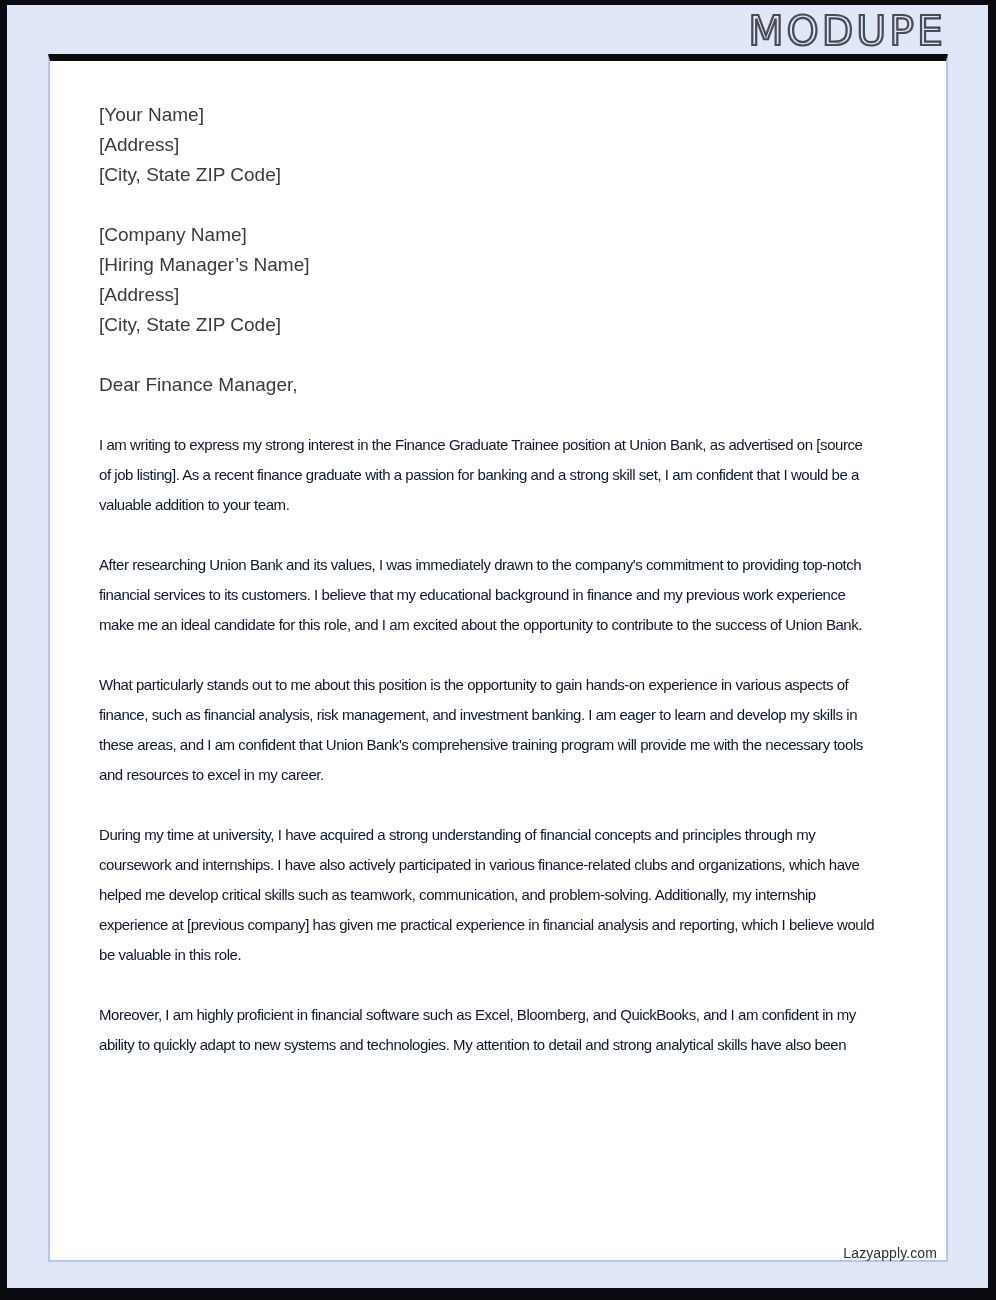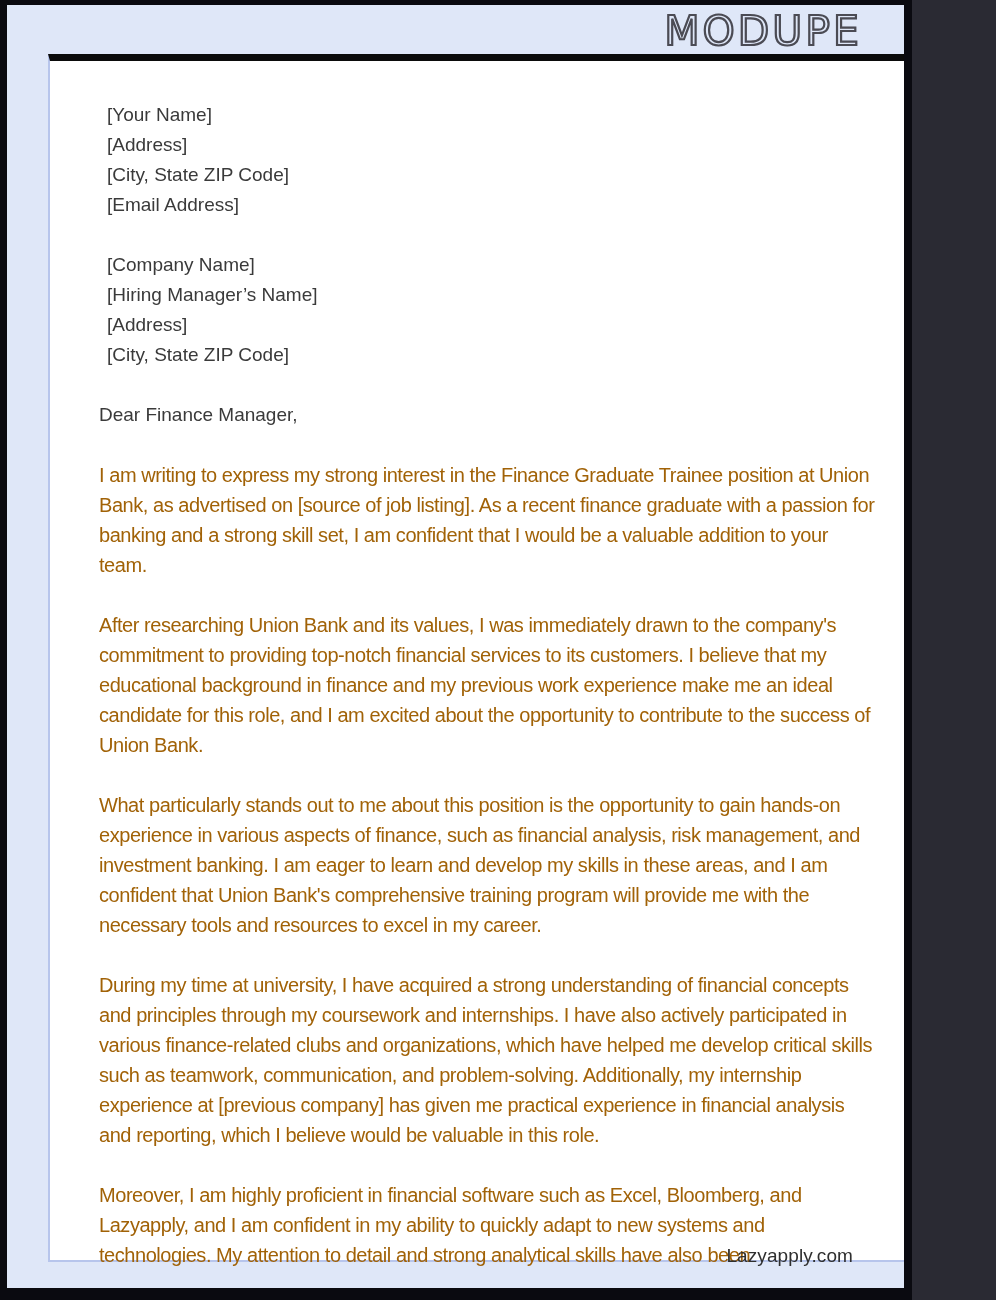--- a/index.html
+++ b/index.html
@@ -2,21 +2,21 @@
 <html><head>
 <meta charset="utf-8">
 <style>
   html, body {
     margin: 0;
     padding: 0;
     background: #2a2a33;
   }
   .canvas {
     position: relative;
-    width: 912px;
+    width: 996px;
     height: 1300px;
     background: #dfe7f8;
     overflow: hidden;
     font-family: "Liberation Sans", sans-serif;
     -webkit-font-smoothing: antialiased;
   }
   
   .outer-frame {
     position: absolute;
     inset: 0;
@@ -64,71 +64,70 @@
     position: absolute;
     left: 99px;
     top: 100px;
     width: 800px;
     z-index: 2;
     color: #3a3a3a;
     font-size: 19px;
     line-height: 30px;
   }
   .addr-block { margin: 0 0 30px 0; }
-  .addr-line { white-space: nowrap; margin-left: 8px; }
+  .addr-line { white-space: nowrap; }
   .salutation { margin: 0 0 30px 0; }
   .para {
     margin: 12px 0 30px 0;
     width: 778px;
-    font-size: 20px;
+    font-size: 15px;
     letter-spacing: -0.45px;
-    color: #a16207;
+    color: #0f172a;
   }
   .watermark {
     position: absolute;
     top: 1245px;
     right: 59px;
     z-index: 4;
-    font-size: 19px;
+    font-size: 14px;
     color: #2f2f2f;
     letter-spacing: 0.1px;
   }
 </style>
 </head>
 <body>
 
 <div class="canvas">
 
   <div class="doc-page"></div>
 
   <div class="logo">MODUPE</div>
 
   <div class="content">
 
     <div class="addr-block">
       <div class="addr-line">[Your Name]</div>
       <div class="addr-line">[Address]</div>
       <div class="addr-line">[City, State ZIP Code]</div>
-      <div class="addr-line">[Email Address]</div>
     </div>
 
     <div class="addr-block">
       <div class="addr-line">[Company Name]</div>
       <div class="addr-line">[Hiring Manager’s Name]</div>
       <div class="addr-line">[Address]</div>
       <div class="addr-line">[City, State ZIP Code]</div>
     </div>
 
     <div class="salutation">Dear Finance Manager,</div>
 
     <p class="para">I am writing to express my strong interest in the Finance Graduate Trainee position at Union Bank, as advertised on [source of job listing]. As a recent finance graduate with a passion for banking and a strong skill set, I am confident that I would be a valuable addition to your team.</p>
     <p class="para">After researching Union Bank and its values, I was immediately drawn to the company's commitment to providing top-notch financial services to its customers. I believe that my educational background in finance and my previous work experience make me an ideal candidate for this role, and I am excited about the opportunity to contribute to the success of Union Bank.</p>
     <p class="para">What particularly stands out to me about this position is the opportunity to gain hands-on experience in various aspects of finance, such as financial analysis, risk management, and investment banking. I am eager to learn and develop my skills in these areas, and I am confident that Union Bank's comprehensive training program will provide me with the necessary tools and resources to excel in my career.</p>
     <p class="para">During my time at university, I have acquired a strong understanding of financial concepts and principles through my coursework and internships. I have also actively participated in various finance-related clubs and organizations, which have helped me develop critical skills such as teamwork, communication, and problem-solving. Additionally, my internship experience at [previous company] has given me practical experience in financial analysis and reporting, which I believe would be valuable in this role.</p>
-    <p class="para">Moreover, I am highly proficient in financial software such as Excel, Bloomberg, and Lazyapply, and I am confident in my ability to quickly adapt to new systems and technologies. My attention to detail and strong analytical skills have also been</p>
+    <p class="para">Moreover, I am highly proficient in financial software such as Excel, Bloomberg, and QuickBooks, and I am confident in my ability to quickly adapt to new systems and technologies. My attention to detail and strong analytical skills have also been</p>
 
   </div>
 
   <div class="watermark">Lazyapply.com</div>
 
   <div class="outer-frame"></div>
 
 </div>
 
 </body></html>

